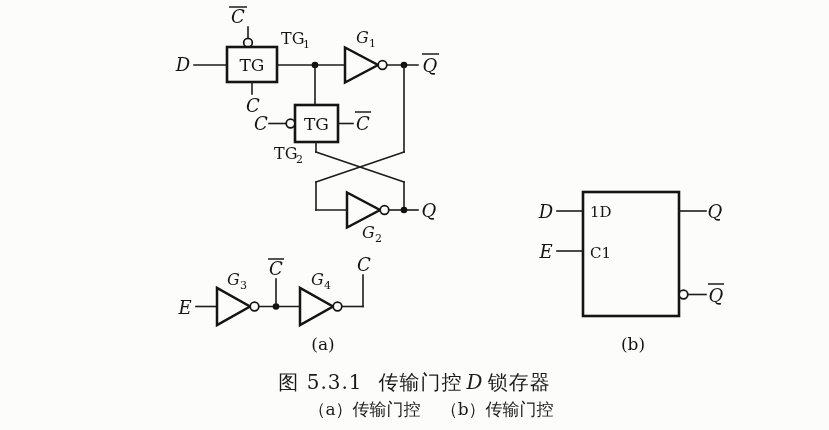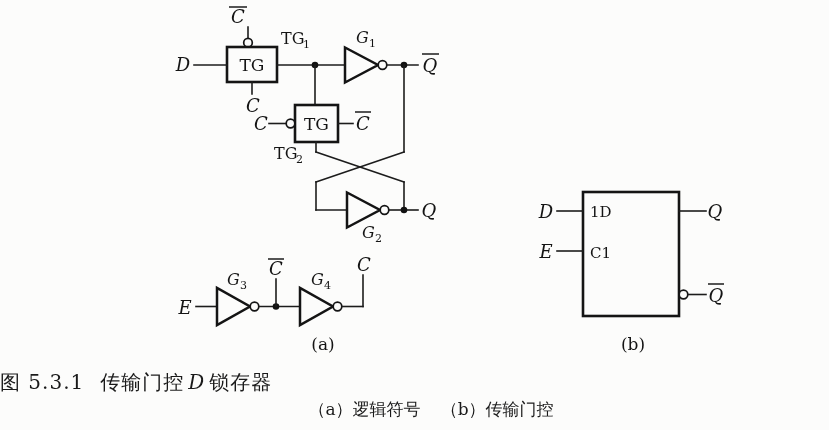--- a/index.html
+++ b/index.html
@@ -34,21 +34,21 @@
   .boxtext    { font-style: normal; font-size: 17px; }
   .romanlbl   { font-style: normal; font-size: 16px; }
   .port       { font-style: normal; font-size: 15px; }
   .partlbl    { font-style: normal; font-size: 17px; }
   
   .caption-line1 {
     position: absolute;
     top: 369px;
     left: 0;
     width: 829px;
-    text-align: left;
+    text-align: center;
     font-size: 20px;
     letter-spacing: 1px;
   }
   .caption-line2 {
     position: absolute;
     top: 398px;
     left: 0;
     width: 862px;
     text-align: center;
     font-size: 17px;
@@ -164,14 +164,14 @@
   <line class="overline" x1="708" y1="284" x2="724" y2="284"></line>
   <text class="var" x="716" y="302" text-anchor="middle">Q</text>
 
   <text class="partlbl" x="633" y="350" text-anchor="middle">(b)</text>
 </svg>
 
 <div class="caption-line1">
   <span class="fig-num">图 5.3.1</span><span>传输门控</span><span class="title-var">D</span><span>锁存器</span>
 </div>
 <div class="caption-line2">
-  <span>（a）逻辑符号</span><span class="cap-gap"></span><span>（b）传输门控</span>
+  <span>（a）传输门控</span><span class="cap-gap"></span><span>（b）传输门控</span>
 </div>
 
 </body></html>

